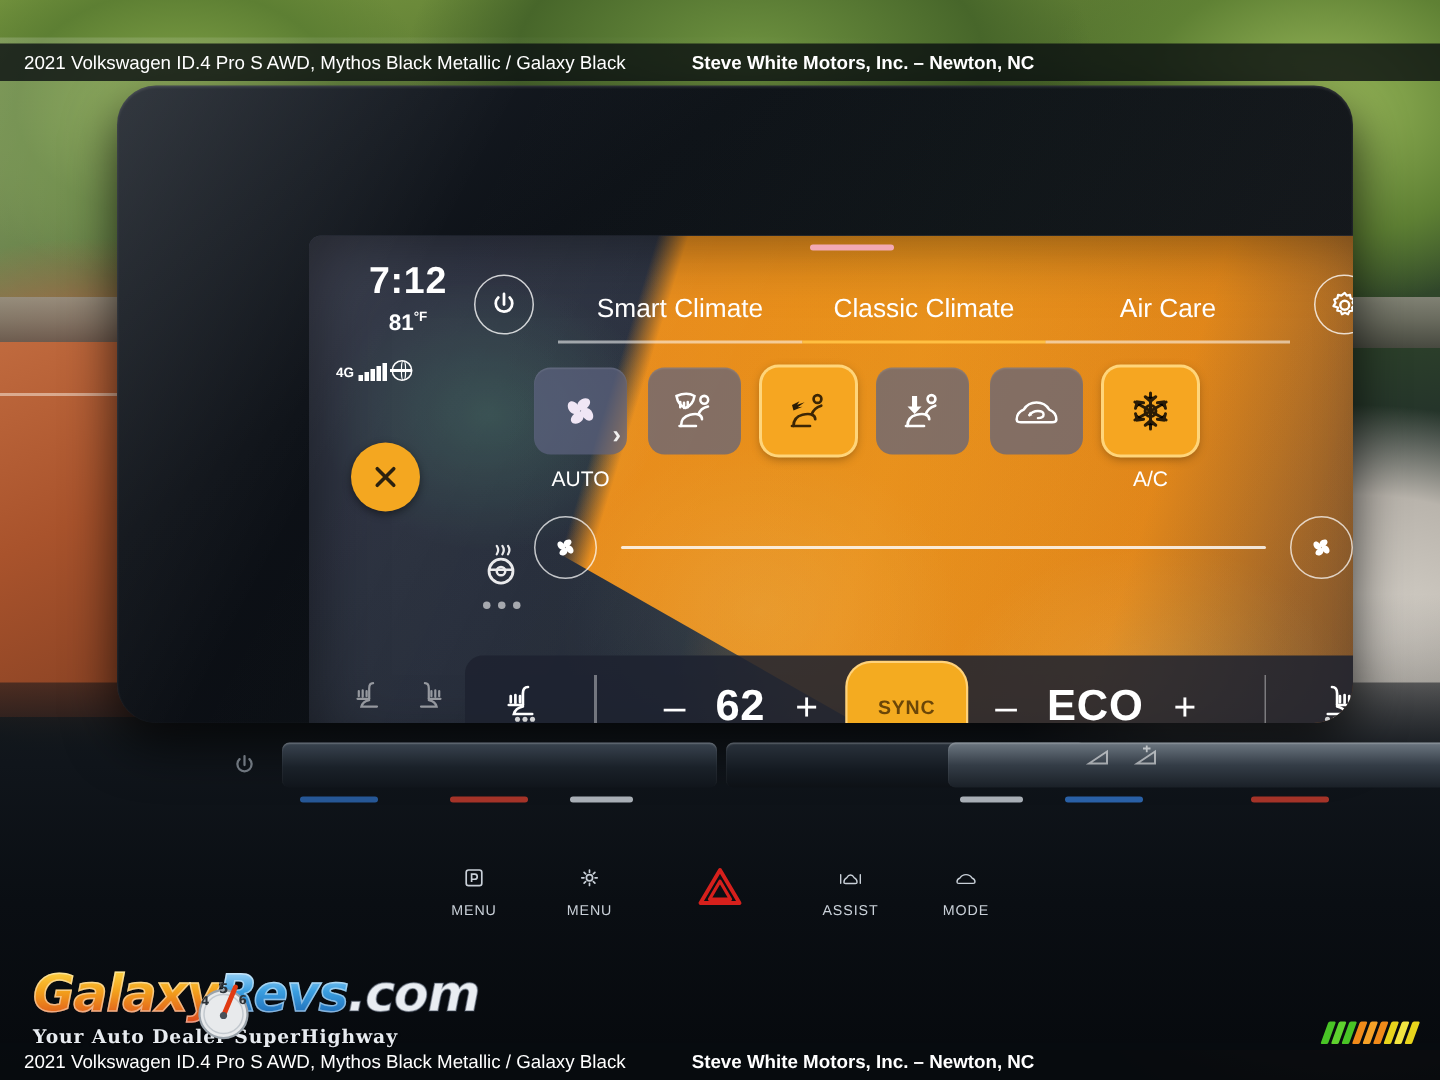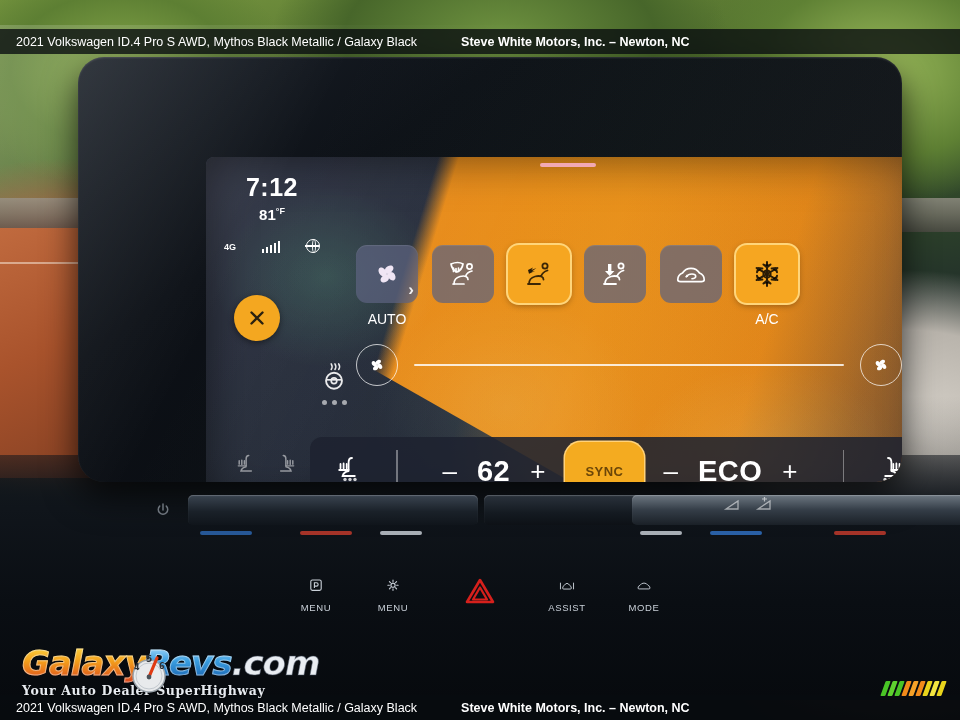--- a/index.html
+++ b/index.html
@@ -68,21 +68,21 @@
       linear-gradient(115deg, rgba(255,255,255,.06) 0%, rgba(255,255,255,0) 40%);
     mix-blend-mode:screen; }
   .scr-vignette { position:absolute; inset:0; pointer-events:none;
     box-shadow:inset 0 0 46px rgba(0,0,0,.55); border-radius:8px; }
 
   
   .status-col { position:absolute; left:18px; top:18px; width:96px; text-align:center; z-index:4; }
   .clock { color:#fff; font-size:25px; font-weight:bold; letter-spacing:.5px; line-height:1; }
   .temp-out { color:#fff; font-size:15px; font-weight:bold; margin-top:6px; }
   .temp-out sup { font-size:9px; }
-  .net-row { margin-top:16px; display:flex; align-items:flex-end; justify-content:space-between; gap:3px; }
+  .net-row { margin-top:16px; display:flex; align-items:flex-end; justify-content:flex-start; gap:3px; }
   .net-g { color:#fff; font-size:9px; font-weight:bold; margin-bottom:1px; }
   .bars { display:flex; align-items:flex-end; gap:1.5px; }
   .bars i { display:block; width:2.5px; background:#fff; }
   .bars i:nth-child(1){height:4px} .bars i:nth-child(2){height:6px}
   .bars i:nth-child(3){height:8px} .bars i:nth-child(4){height:10px}
   .bars i:nth-child(5){height:12px}
   .globe { width:14px; height:14px; border:1.5px solid #fff; border-radius:50%; position:relative; }
   .globe:before{content:"";position:absolute;left:-1.5px;top:5px;width:14px;height:1.5px;background:#fff;}
   .globe:after{content:"";position:absolute;left:5px;top:-1.5px;width:2px;height:14px;
     border-left:1.5px solid #fff;border-right:1.5px solid #fff;border-radius:50%;}
@@ -252,20 +252,39 @@
         </svg>
         <div class="dots3">
             <span></span>
             <span></span>
             <span></span>
           </div>
       </div>
 
       <div class="drag-pill"></div>
 
+      <div class="topnav">
+        <div class="circ-btn">
+          <svg viewBox="0 0 24 24" width="20" height="20">
+            <path d="M12 3.5 V12" stroke="#fff" stroke-width="2.2" stroke-linecap="round"></path>
+            <path d="M7.4 6.4 a6.6 6.6 0 1 0 9.2 0" stroke="#fff" stroke-width="2.2" fill="none" stroke-linecap="round"></path>
+          </svg>
+        </div>
+        <div class="tabs">
+          <div class="tab">Smart Climate</div>
+          <div class="tab active">Classic Climate</div>
+          <div class="tab">Air Care</div>
+        </div>
+        <div class="circ-btn">
+          <svg class="gear-svg" viewBox="0 0 24 24">
+            <path fill="none" stroke="#fff" stroke-width="1.9" d="M12 8.6a3.4 3.4 0 1 0 0 6.8 3.4 3.4 0 0 0 0-6.8z"></path>
+            <path fill="none" stroke="#fff" stroke-width="1.7" stroke-linejoin="round" d="M12 2.6l1.5 2.1 2.5-.6.5 2.5 2.4 1-1 2.4 1.6 2-1.9 1.7.5 2.5-2.6.3-1 2.4-2.3-1.1-2.3 1.1-1-2.4-2.6-.3.5-2.5L3.4 12.7 5 10.0 4 7.6l2.4-1 .5-2.5 2.5.6z"></path>
+          </svg>
+        </div>
+      </div>
 
       <div class="mode-row">
 
         <div class="mbtn-wrap">
           <div class="mbtn" style="position:relative">
             <svg viewBox="0 0 32 32">
               <g fill="#f0e6f5">
                 <path d="M16 15.5c-1-3.6-4.2-6.4-6.6-5.3-2.3 1.1-1.6 5.3 1 7.1 1.9 1.3 4.3 0.6 5.6-1.8z"></path>
                 <path d="M16.5 16c3.6-1 6.4-4.2 5.3-6.6-1.1-2.3-5.3-1.6-7.1 1-1.3 1.9-.6 4.3 1.8 5.6z"></path>
                 <path d="M16 16.5c1 3.6 4.2 6.4 6.6 5.3 2.3-1.1 1.6-5.3-1-7.1-1.9-1.3-4.3-.6-5.6 1.8z"></path>

